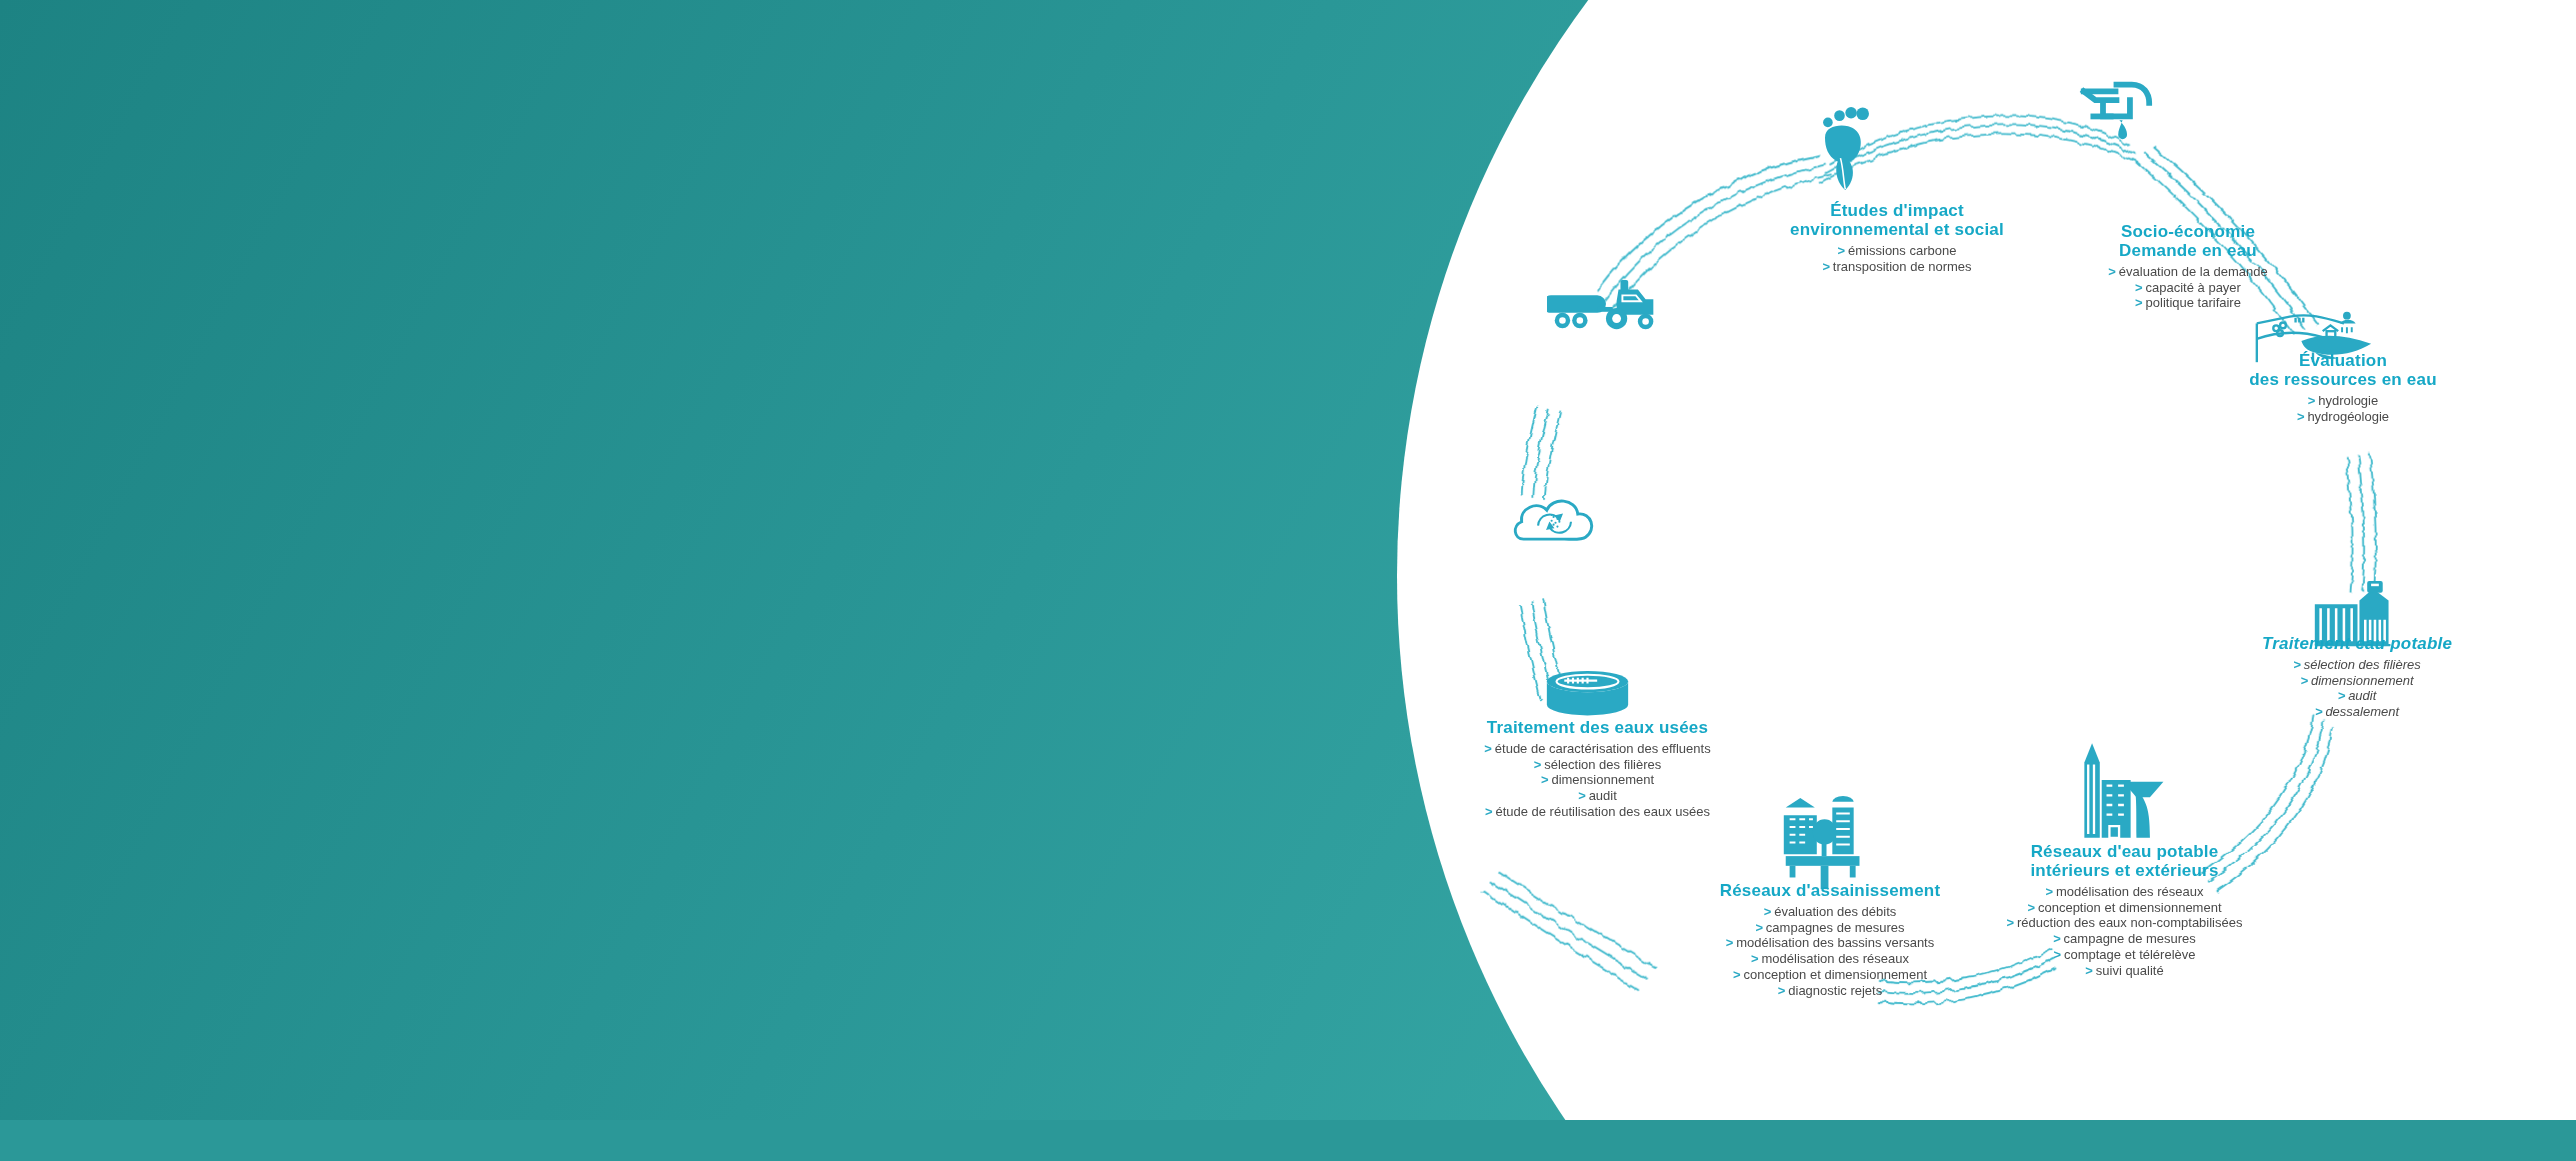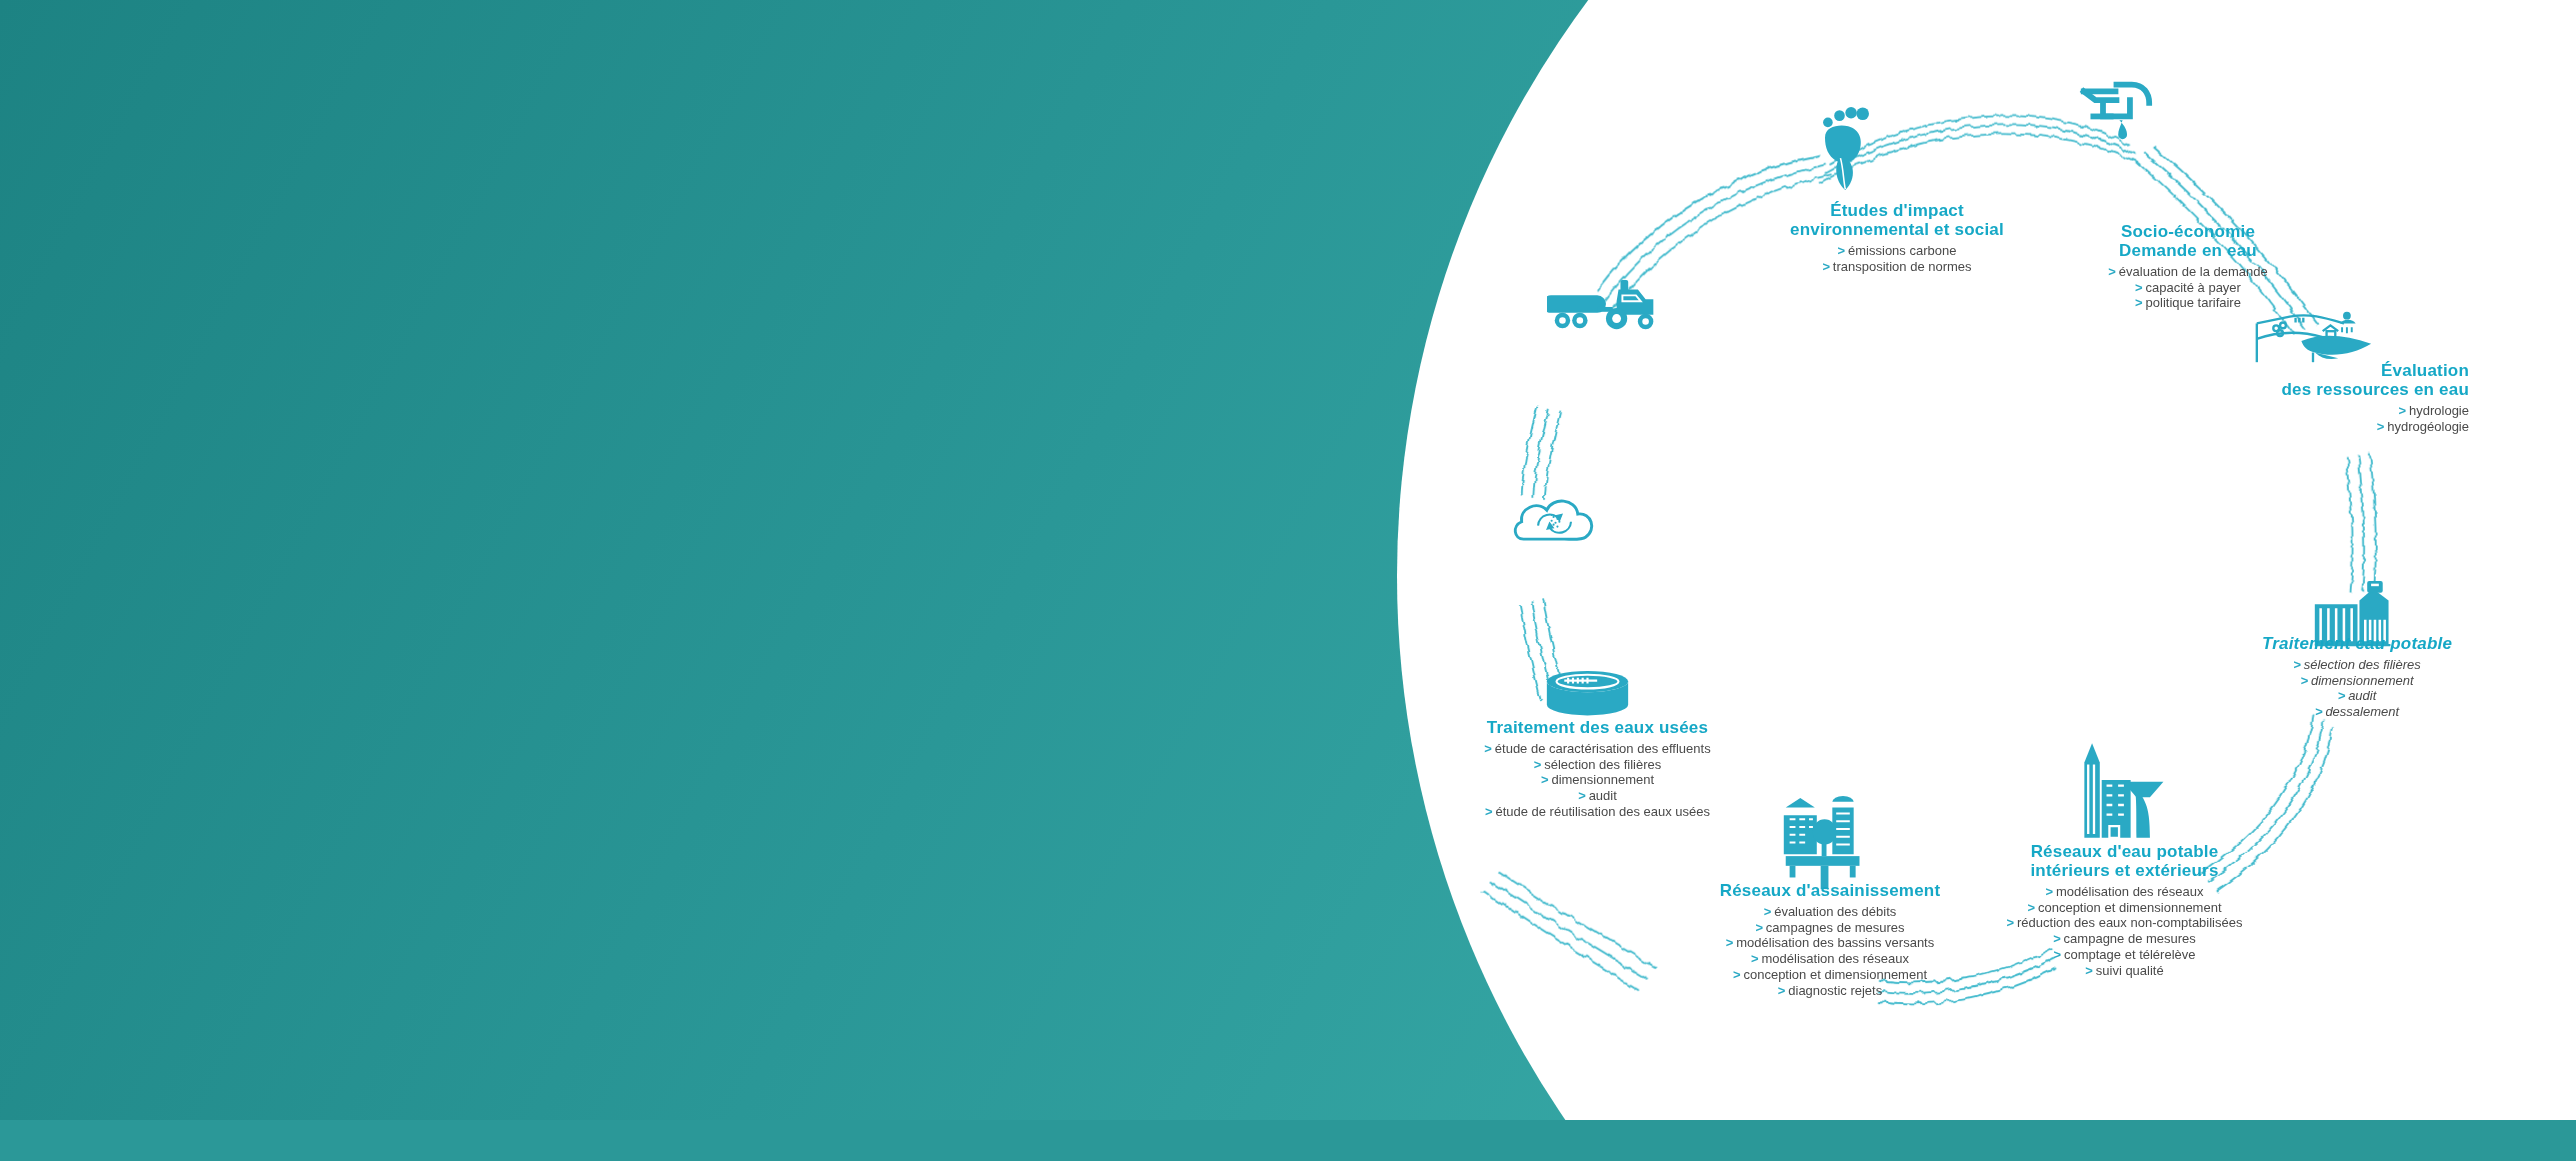--- a/index.html
+++ b/index.html
@@ -297,21 +297,21 @@
       <span class="ln">Socio-économie</span>
       <span class="ln">Demande en eau</span>
     </div>
     <ul>
       <li><span class="chev">&gt;</span><span>évaluation de la demande</span></li>
       <li><span class="chev">&gt;</span><span>capacité à payer</span></li>
       <li><span class="chev">&gt;</span><span>politique tarifaire</span></li>
     </ul>
   </div>
 
-  <div class="node align-c" style="left:2217px;top:361px;width:252px;text-align:right;">
+  <div class="node align-c" style="left:2217px;top:351px;width:252px;">
     <div class="title">
       <span class="ln">Évaluation</span>
       <span class="ln">des ressources en eau</span>
     </div>
     <ul>
       <li><span class="chev">&gt;</span><span>hydrologie</span></li>
       <li><span class="chev">&gt;</span><span>hydrogéologie</span></li>
     </ul>
   </div>
 

